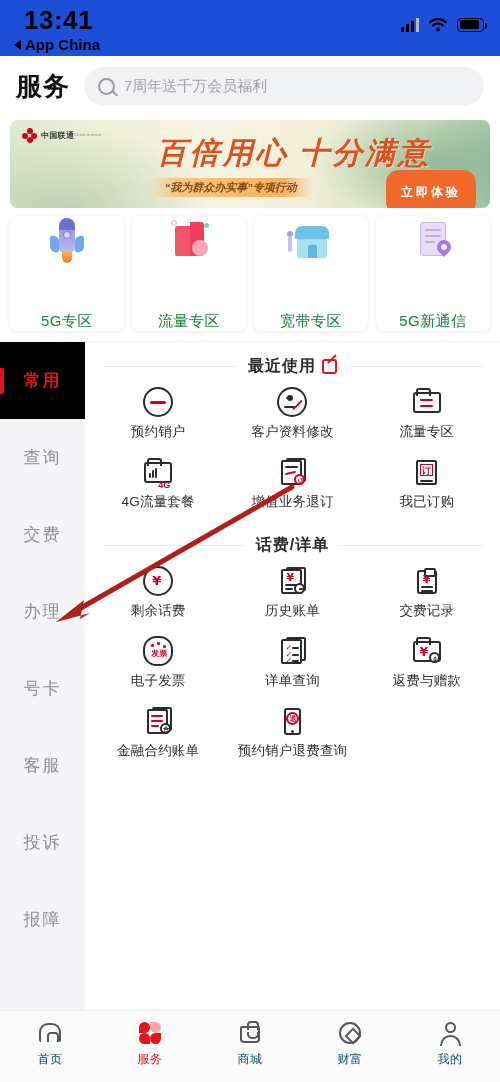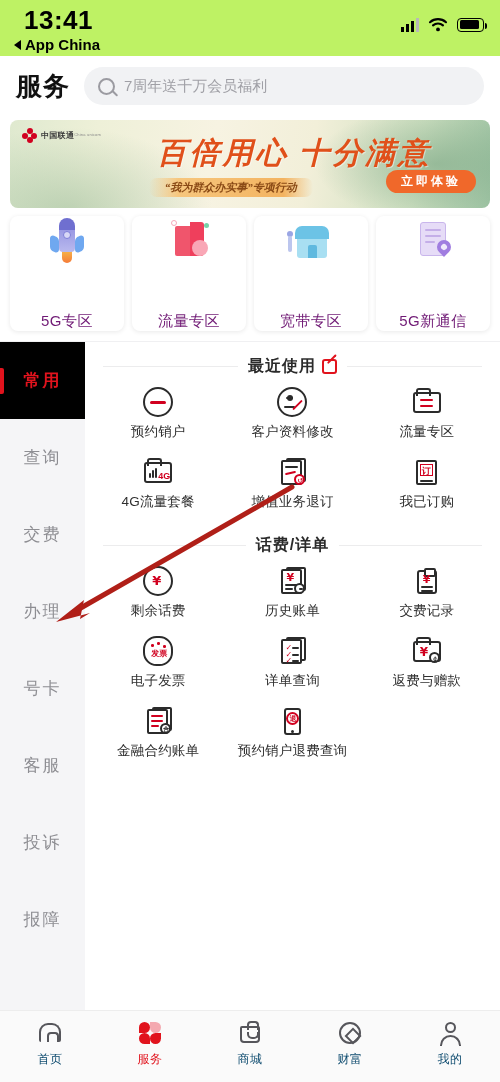--- a/index.html
+++ b/index.html
@@ -6,21 +6,21 @@
   html,body { width:500px; height:1082px; }
   body {
     font-family:"Liberation Sans","DejaVu Sans",sans-serif;
     background:#f5f5f7; color:#222;
     -webkit-font-smoothing:antialiased;
     position:relative; overflow:hidden;
   }
   .phone { width:500px; height:1082px; background:#ffffff; display:flex; flex-direction:column; position:relative; }
 
   
-  .statusbar { height:56px; position:relative; flex:0 0 auto; background:#bef264; }
+  .statusbar { height:56px; position:relative; flex:0 0 auto; background:#1d4ed8; }
   .sb-time { position:absolute; left:24px; top:5px; font-size:26px; font-weight:bold; letter-spacing:0.5px; color:#000; }
   .sb-back { position:absolute; left:14px; top:36px; font-size:15px; font-weight:bold; color:#000; display:flex; align-items:center; gap:4px; }
   .sb-back .tri { width:0;height:0;border-top:5px solid transparent;border-bottom:5px solid transparent;border-right:7px solid #000; }
   .sb-right { position:absolute; right:16px; top:17px; display:flex; align-items:center; gap:9px; }
   .sig { display:flex; align-items:flex-end; gap:2px; height:14px; }
   .sig i { display:block; width:3px; background:#000; }
   .sig i:nth-child(1){height:5px}.sig i:nth-child(2){height:8px}
   .sig i:nth-child(3){height:11px}.sig i:nth-child(4){height:14px;background:#b8b8b8}
   .batt { width:27px;height:14px;border:1.6px solid #000;border-radius:4px;padding:1.6px;position:relative; }
   .batt::after{content:"";position:absolute;right:-4px;top:4px;width:2px;height:6px;background:#000;border-radius:0 2px 2px 0;}
@@ -51,28 +51,28 @@
   .bn-logo-txt b{font-size:8px;color:#3a3a3a;font-weight:bold;letter-spacing:.3px;}
   .bn-logo-txt span{font-size:4px;color:#8a8a8a;letter-spacing:.2px;margin-top:1px;}
   .bn-title { position:absolute; left:50%; top:13px; transform:translateX(-50%); z-index:3;
     font-family:"Liberation Serif","DejaVu Serif",serif; font-size:30px; font-weight:bold; font-style:italic;
     color:#e0501a; letter-spacing:3px; white-space:nowrap; text-shadow:1px 1px 0 rgba(255,255,255,.45);margin-left:44px; }
   .bn-sub { position:absolute; left:46%; top:58px; transform:translateX(-50%); z-index:3; white-space:nowrap;
     font-family:"Liberation Serif","DejaVu Serif",serif; font-style:italic; font-size:11px; font-weight:bold; color:#8a4a16;
     background:linear-gradient(90deg,rgba(247,200,130,0) 0%,rgba(247,196,120,.95) 18%,rgba(243,176,90,.95) 82%,rgba(247,200,130,0) 100%);
     padding:2px 16px; border-radius:8px; }
   .bn-btn { position:absolute; right:14px; top:50px; z-index:3; background:#f0682a; color:#fff; font-size:12px; font-weight:bold;
-    padding:3px 15px; border-radius:13px; letter-spacing:3px; white-space:nowrap; }
+    padding:14px 15px; border-radius:13px; letter-spacing:3px; white-space:nowrap; }
 
   
   .cards { display:flex; gap:8px; padding:0 10px 10px; background:#fff; flex:0 0 auto; }
   .card { flex:1; height:115px; background:#fff; border-radius:8px; box-shadow:0 1px 5px rgba(0,0,0,.09);
     display:flex; flex-direction:column; align-items:center; justify-content:center; gap:10px; }
   .card-art { width:52px; height:52px; position:relative; }
-  .card-lbl { font-size:15px; color:#701a75; letter-spacing:.5px;margin-top:36px; }
+  .card-lbl { font-size:15px; color:#15803d; letter-spacing:.5px;margin-top:36px; }
 
   
   .rk-body{position:absolute;left:18px;top:6px;width:16px;height:30px;border-radius:8px 8px 4px 4px;background:linear-gradient(180deg,#8f8fe0,#b9b9ee);}
   .rk-tip{position:absolute;left:18px;top:2px;width:16px;height:12px;background:#6f6fd0;border-radius:8px 8px 0 0;}
   .rk-win{position:absolute;left:22px;top:15px;width:8px;height:8px;border-radius:50%;background:#d8d8f6;border:1.5px solid #7e7ed8;}
   .rk-fl{position:absolute;top:20px;width:9px;height:16px;background:#6fa8f0;border-radius:4px;}
   .rk-fl.l{left:9px;transform:skewY(18deg);}.rk-fl.r{left:34px;transform:skewY(-18deg);}
   .rk-fire{position:absolute;left:21px;top:35px;width:10px;height:12px;background:linear-gradient(180deg,#f6b44a,#f57b38);border-radius:0 0 5px 5px;}
   
   .pk-a{position:absolute;left:12px;top:10px;width:15px;height:30px;background:#f0556c;border-radius:2px 0 0 2px;}
@@ -307,21 +307,21 @@
             <span class="rl" style="left:8px;top:18px;width:13px"></span>
           </div>
           <div class="cell-lbl">流量专区</div>
         </div>
         <div class="cell">
           <div class="ic">
             <span class="folder"></span>
             <span class="dot" style="left:6px;top:16px;width:2px;height:5px;border-radius:1px;background:#2b2b2b"></span>
             <span class="dot" style="left:9px;top:13px;width:2px;height:8px;border-radius:1px;background:#2b2b2b"></span>
             <span class="dot" style="left:12px;top:11px;width:2px;height:10px;border-radius:1px;background:#2b2b2b"></span>
-            <span class="mini" style="left:15px;top:15px;font-size:9px">4G</span>
+            <span class="mini" style="left:15px;top:24px;font-size:9px">4G</span>
           </div>
           <div class="cell-lbl">4G流量套餐</div>
         </div>
         <div class="cell">
           <div class="ic">
             <span class="doc2"></span>
               <span class="doc"></span>
             <span class="dl" style="left:8px;top:9px;width:13px"></span>
             <span class="rl" style="left:8px;top:15px;width:11px;transform:rotate(-14deg)"></span>
             <span class="badge" style="left:17px;top:17px;width:11px;height:11px"></span>

